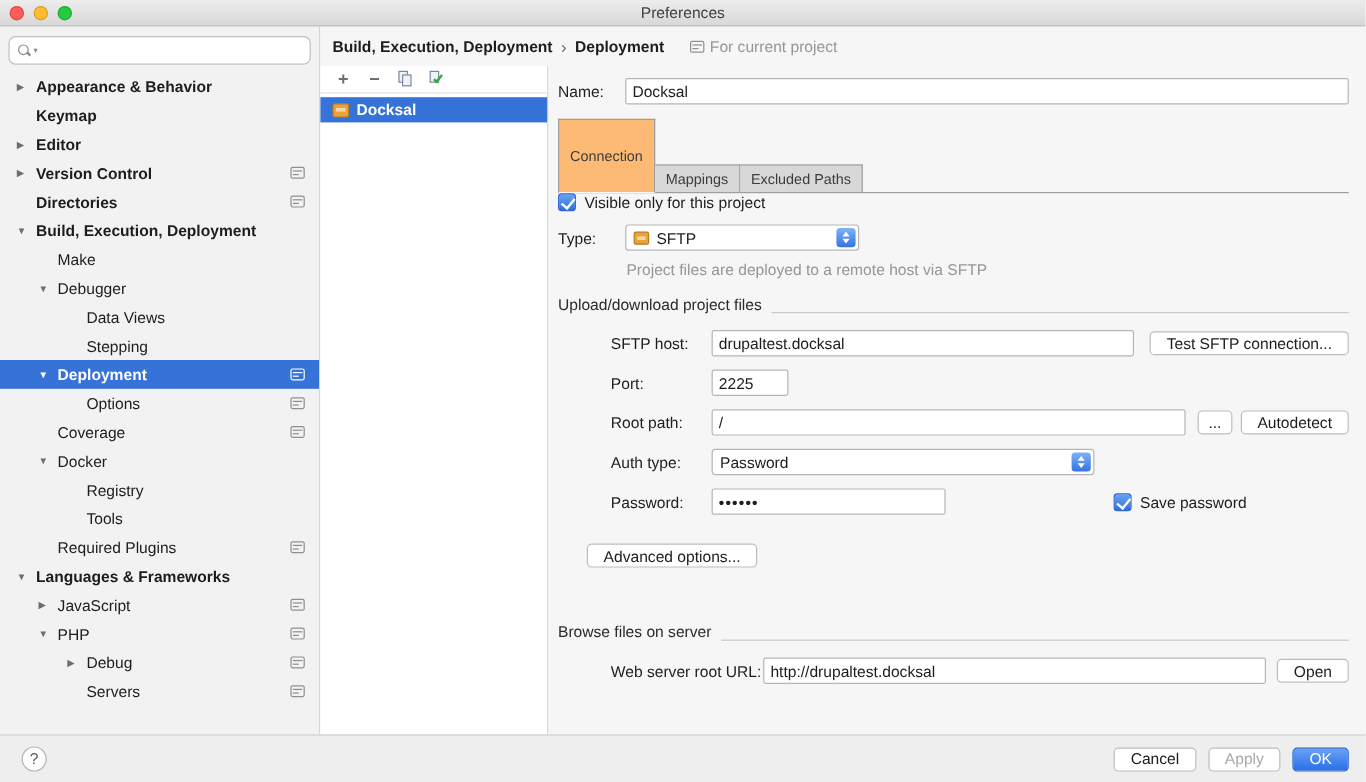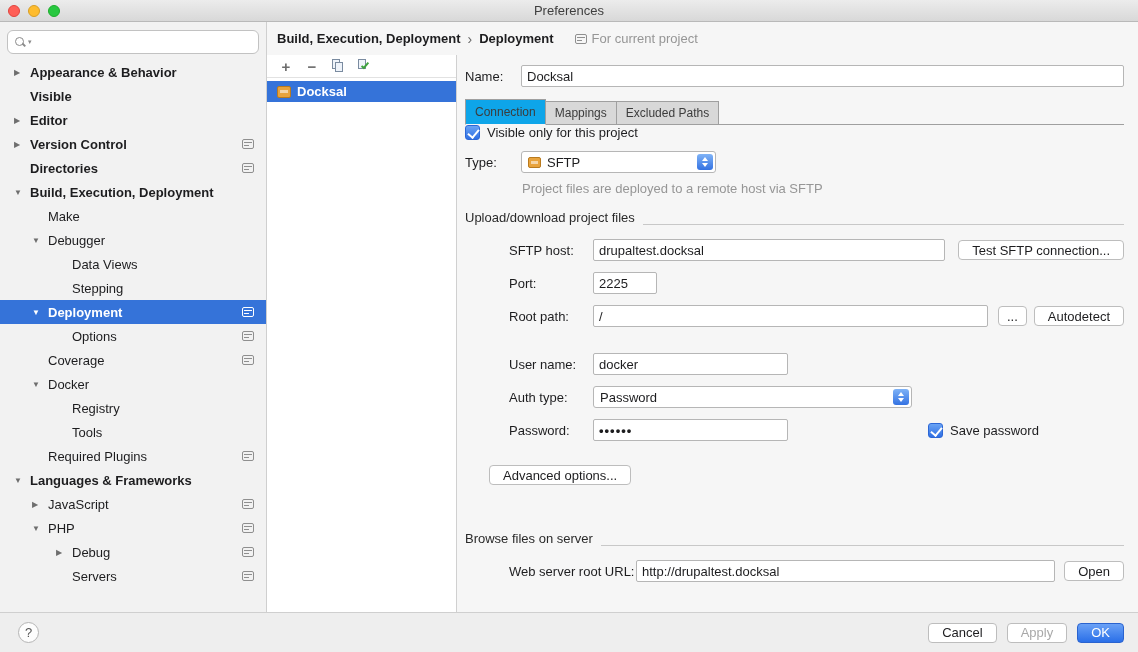--- a/index.html
+++ b/index.html
@@ -71,21 +71,21 @@
   .w84 { width:84px; }
   .w127 { width:127px; }
   .field { height:22px; border:1px solid #b6b6b6; border-radius:2px; background:#fff; padding:0 5px; font-size:13px; font-family:"Liberation Sans","DejaVu Sans",sans-serif; color:#1d1d1f; }
   .grow { flex:1; }
   .sect-indent { margin-left:44px; }
   .pwd { letter-spacing:1px; font-weight:bold; }
 
   .tabs-row { display:flex; align-items:flex-end; border-bottom:1px solid #9f9f9f; margin-top:12px; margin-right:0; }
   .tab { border:1px solid #9f9f9f; border-bottom:none; background:#d8d8d8; color:#3c3c3c; font-size:12px; padding:4px 9px; margin-bottom:0; cursor:default; }
   .tab + .tab { border-left:none; }
-  .tab.active { background:#0ea5e9; padding:5px 9px; margin-bottom:-1px; border-bottom:1px solid #f6f6f6; }
+  .tab.active { background:#fdba74; padding:23px 9px; margin-bottom:-1px; border-bottom:1px solid #f6f6f6; }
 
   .cb { width:15px; height:15px; border:1px solid #b0b0b0; border-radius:3px; background:#fff; position:relative; flex:none; }
   .cb.checked { background:linear-gradient(#6aa3f4,#2f6fe3); border-color:#2c67d6; }
   .cb.checked::after { content:''; position:absolute; left:4px; top:1px; width:5px; height:9px; border:solid #fff; border-width:0 2px 2px 0; transform:rotate(40deg); }
   .cb-row { margin-top:0; gap:7px; }
   .cb-label { }
 
   .dropdown { height:22px; border:1px solid #b6b6b6; border-radius:3px; background:#fff; display:flex; align-items:center; gap:6px; padding:0 22px 0 6px; position:relative; cursor:default; }
   .w195 { width:195px; } .w319 { width:319px; }
   .stepper { position:absolute; top:2px; bottom:2px; right:2px; width:16px; border-radius:3px; background:linear-gradient(#7fb3f7,#3472e2); }
@@ -141,21 +141,21 @@
         <span class="mag"></span>
         <span class="srch-caret">▾</span>
       </div>
       <div class="tree">
           <div class="tree-row lvl1 bold">
             <span class="arrow">▶</span>
             <span class="lbl">Appearance &amp; Behavior</span>
           </div>
           <div class="tree-row lvl1 bold">
             <span class="arrow"></span>
-            <span class="lbl">Visible</span>
+            <span class="lbl">Keymap</span>
           </div>
           <div class="tree-row lvl1 bold">
             <span class="arrow">▶</span>
             <span class="lbl">Editor</span>
           </div>
           <div class="tree-row lvl1 bold">
             <span class="arrow">▶</span>
             <span class="lbl">Version Control</span>
             <span class="pp"></span>
           </div>
@@ -321,24 +321,20 @@
             <input class="field" value="2225" style="">
           </div>
 
           <div class="frow sect-indent row-root">
             <label class="flabel w84">Root path:</label>
             <input class="field" value="/" style="">
             <button class="btn small gap-left">...</button>
             <button class="btn ml-auto">Autodetect</button>
           </div>
 
-          <div class="frow sect-indent row-user gap26">
-            <label class="flabel w84">User name:</label>
-            <input class="field" value="docker" style="">
-          </div>
 
           <div class="frow sect-indent">
             <label class="flabel w84">Auth type:</label>
             <div class="dropdown w319">
               <span class="dd-text">Password</span>
               <span class="stepper"></span>
             </div>
           </div>
 
           <div class="frow sect-indent row-pass">

